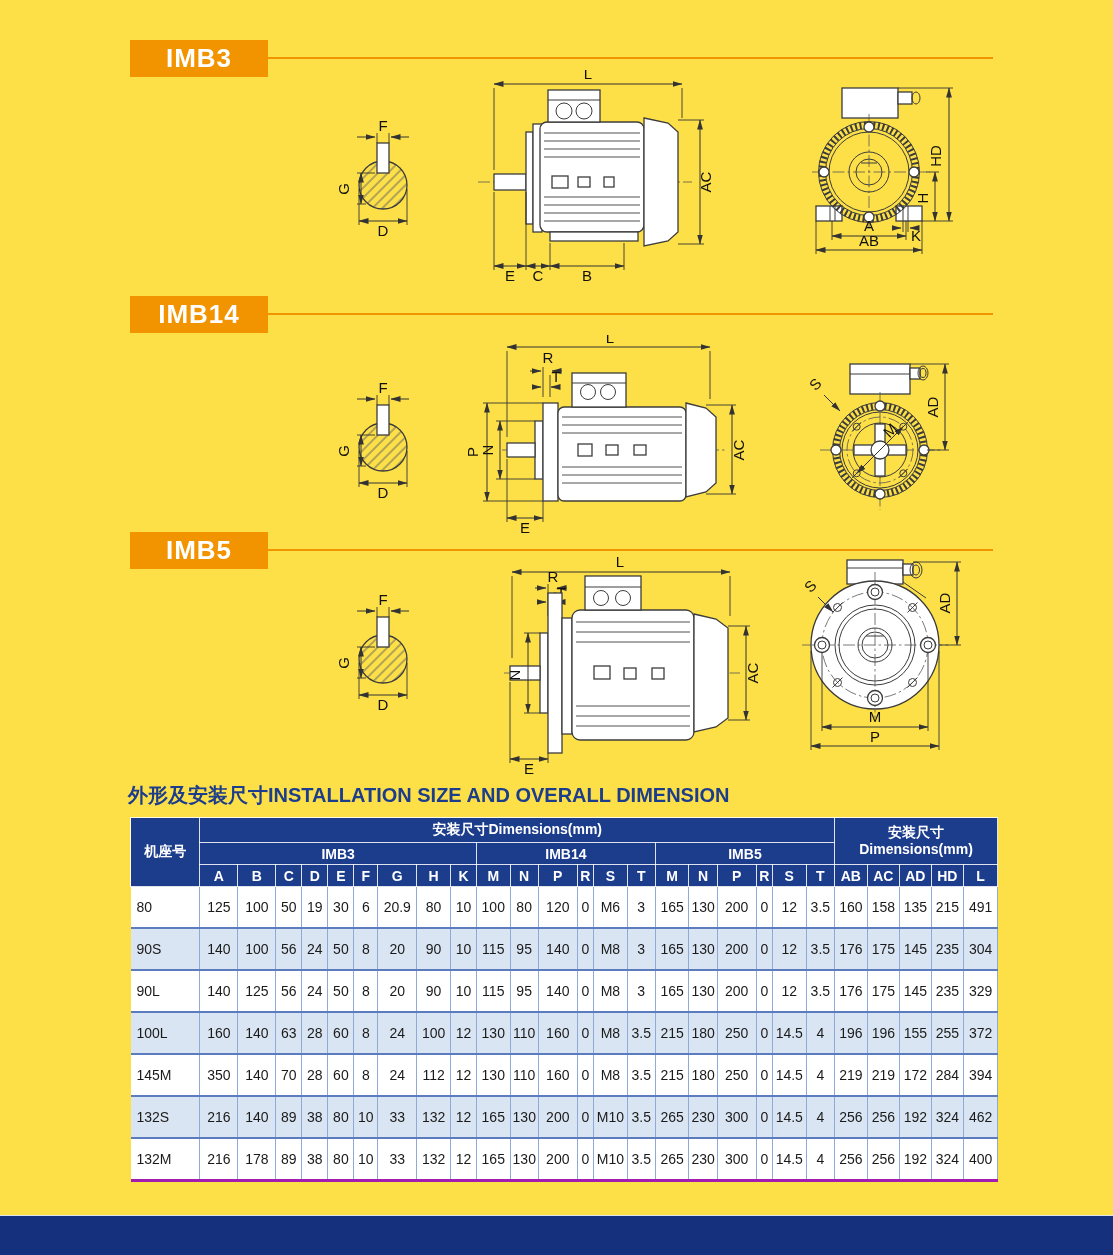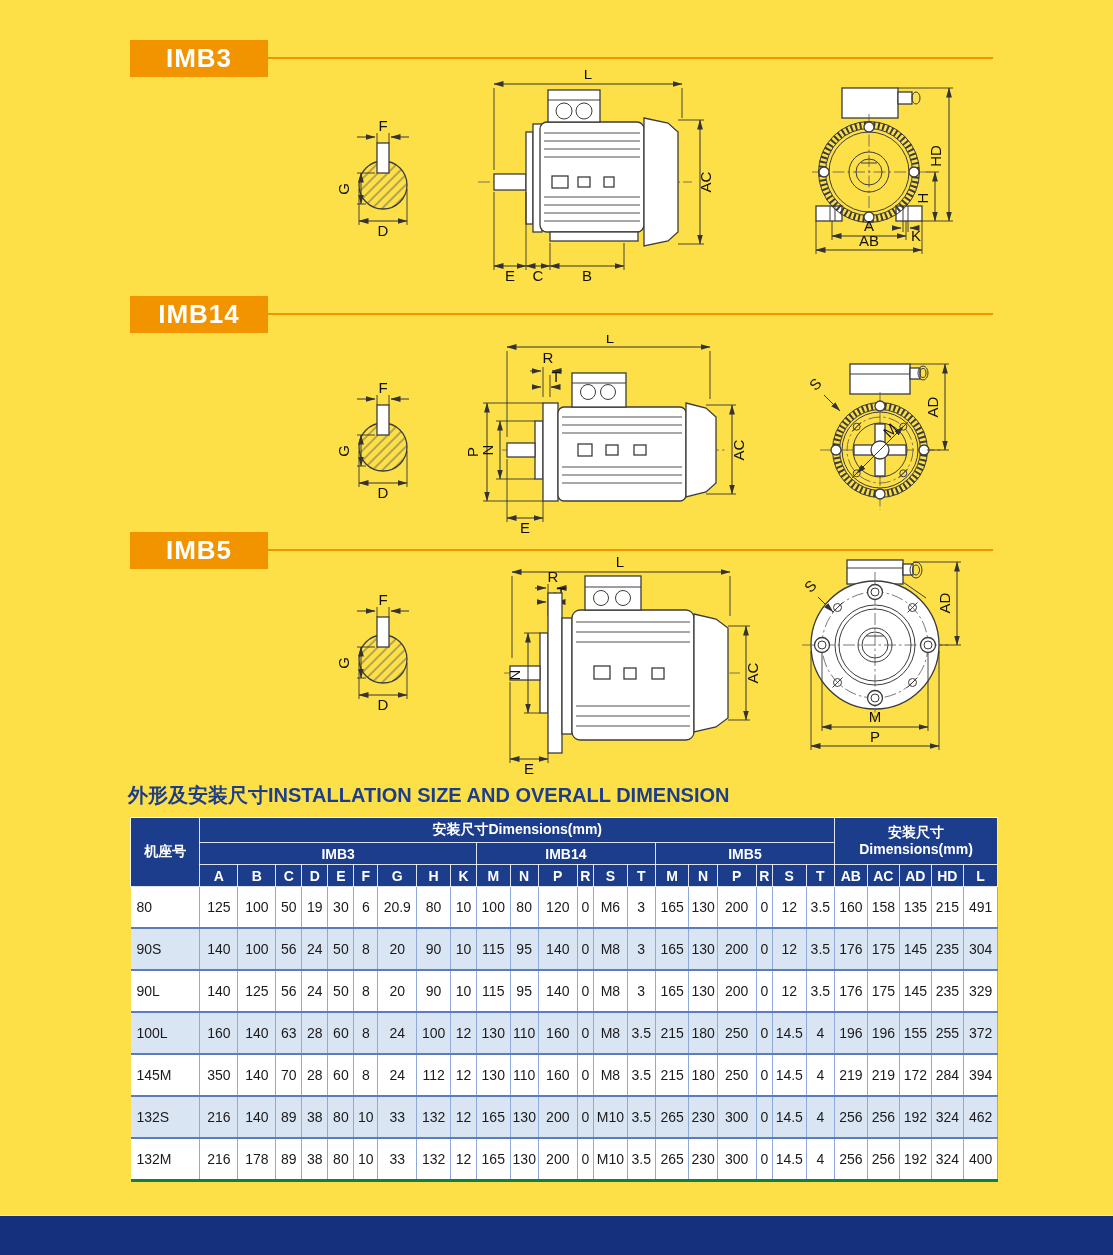--- a/index.html
+++ b/index.html
@@ -26,21 +26,21 @@
                       border:1px solid rgba(255,255,255,.85);padding:0;}
   .dim-table thead tr:nth-child(1) th{height:24px;}
   .dim-table thead tr:nth-child(2) th{height:21px;}
   .dim-table thead tr:nth-child(3) th{height:21px;}
   .dim-table thead th.overall{line-height:1.2;}
   .dim-table tbody td{height:40px;text-align:center;font-size:14px;color:#1a1a1a;
                       border-right:1px solid #8FA9D9;border-bottom:2px solid #5B7CBE;padding:0 2px;
                       background:#fff;}
   .dim-table tbody tr.alt td{background:#DAE5F3;}
   .dim-table tbody td.frame-cell{text-align:left;padding-left:6px;border-left:none;}
-  .dim-table tbody tr:last-child td{border-bottom:3px solid #15803d;}
+  .dim-table tbody tr:last-child td{border-bottom:3px solid #a21caf;}
   .footer{position:absolute;left:0;top:1215px;width:1113px;height:40px;background:#15317E;
           border-top:1px solid #dfe3ea;}
 </style>
 </head>
 <body>
 
 <svg width="0" height="0" style="position:absolute" aria-hidden="true">
   <defs>
     <marker id="arr" viewBox="0 0 10 7" refX="9.5" refY="3.5" markerWidth="10" markerHeight="7" orient="auto-start-reverse" markerUnits="userSpaceOnUse">
       <path d="M10 3.5 L0 0.6 L0 6.4 Z" fill="#333"></path>

